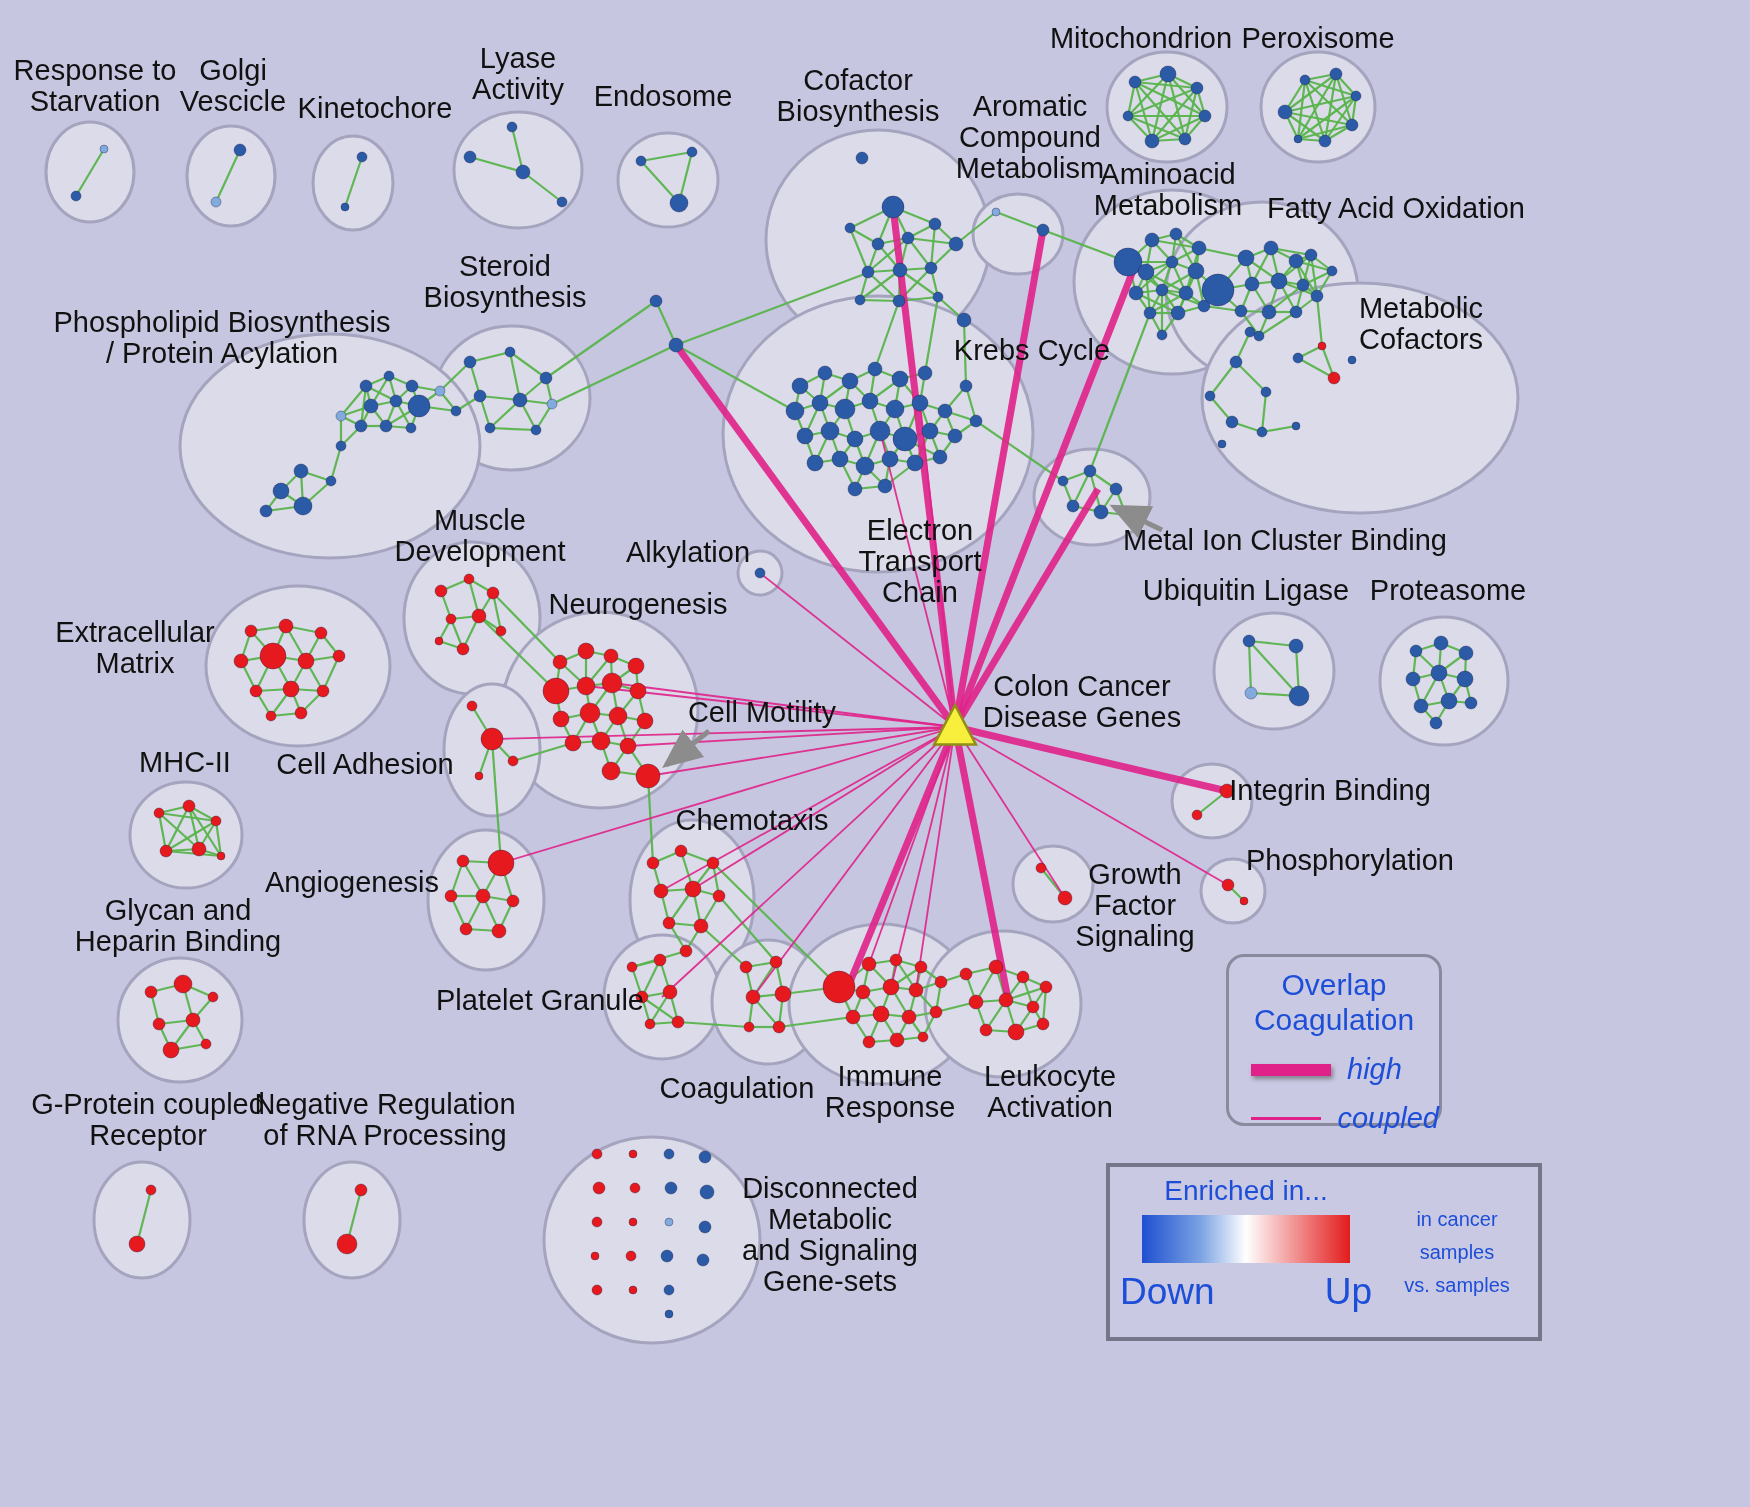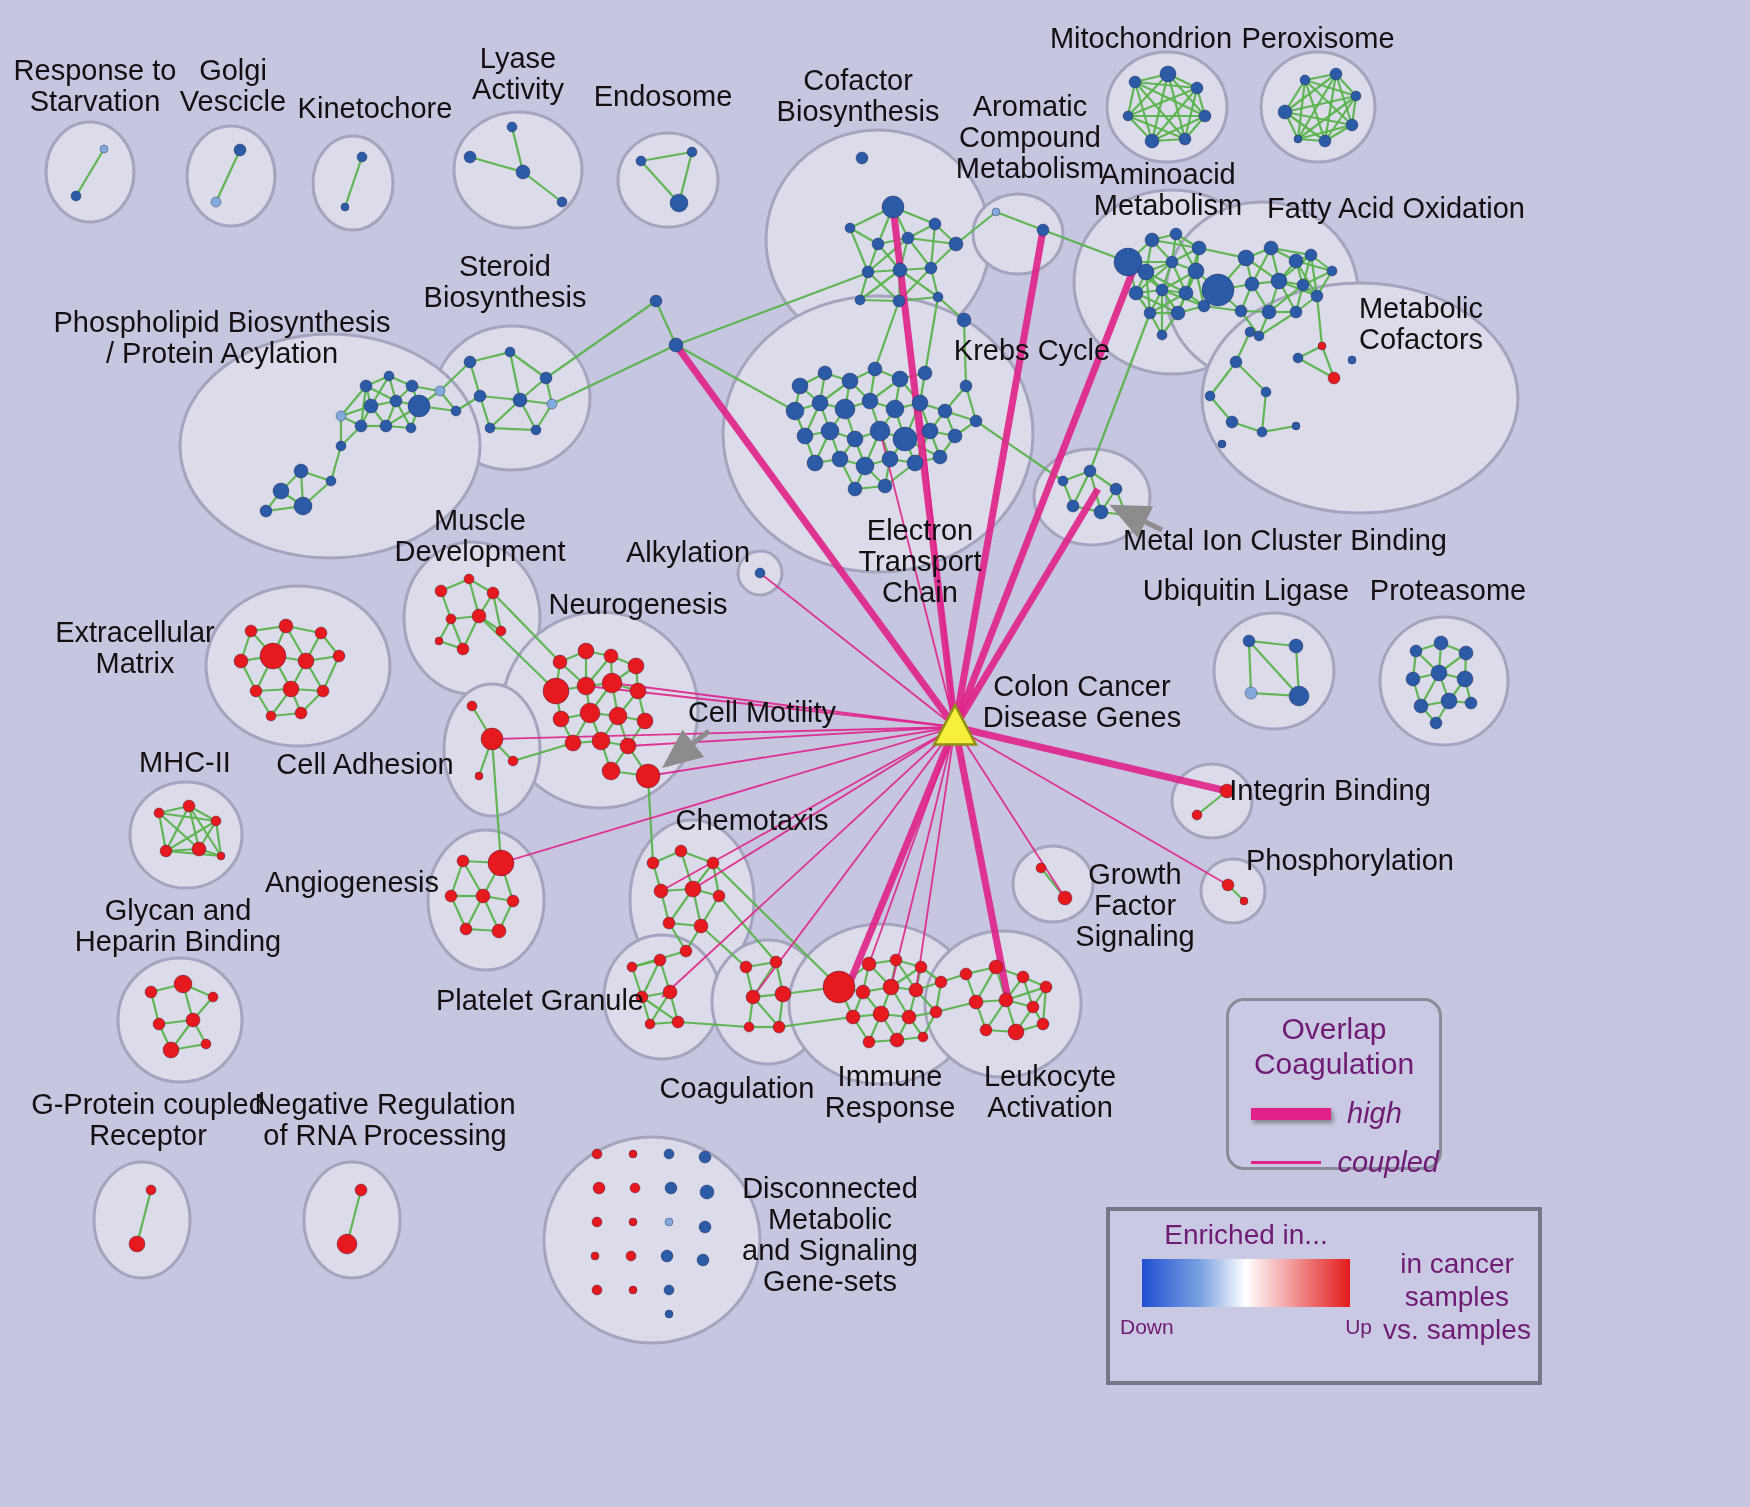--- a/index.html
+++ b/index.html
@@ -1,31 +1,31 @@
 <!DOCTYPE html>
 <html><head>
 <meta charset="utf-8">
 <style>
   html,body{margin:0;padding:0;background:#ffffff;}
   body{font-family:"Liberation Sans",sans-serif;}
   .stage{position:relative;width:1750px;height:1507px;background:#c6c6e0;overflow:hidden;}
   .stage svg{position:absolute;left:0;top:0;}
   svg text{font-family:"Liberation Sans",sans-serif;}
-  .legend{position:absolute;color:#701a75;box-sizing:border-box;margin-top:44px;}
+  .legend{position:absolute;color:#1d4ed8;box-sizing:border-box;}
   .legend-overlap{left:1226px;top:954px;width:216px;height:172px;border:3px solid #8a8a9e;border-radius:18px;background:#c9c9e3;text-align:center;}
   .lo-title{font-size:30px;line-height:35px;margin-top:10px;}
   .lo-row{display:flex;align-items:center;gap:16px;margin:16px 0 0 22px;font-size:29px;font-style:italic;}
   .line-high{display:inline-block;width:80px;height:12px;background:#e0218a;box-shadow:2px 3px 4px rgba(60,60,60,.5);}
   .line-moderate{display:inline-block;width:80px;height:3px;background:#e0218a;}
   .legend-enriched{left:1106px;top:1163px;width:436px;height:178px;border:4px solid #76768a;background:#c9c9e3;display:flex;}
   .le-left{width:272px;display:flex;flex-direction:column;align-items:center;}
   .le-title{font-size:28px;margin-top:8px;}
   .le-gradient{width:208px;height:48px;margin-top:8px;background:linear-gradient(90deg,#1f4fd1 0%,#7aa2e2 28%,#ffffff 50%,#f29a9a 72%,#e31b1b 100%);}
-  .le-axis{width:252px;display:flex;justify-content:space-between;font-size:21px;margin-top:8px;}
-  .le-right{flex:1;display:flex;flex-direction:column;justify-content:center;text-align:center;font-size:28px;line-height:33px;padding-right:6px;}
+  .le-axis{width:252px;display:flex;justify-content:space-between;font-size:37px;margin-top:8px;}
+  .le-right{flex:1;display:flex;flex-direction:column;justify-content:center;text-align:center;font-size:20px;line-height:33px;padding-right:6px;}
 </style>
 </head>
 <body>
 
 <div class="stage">
   <svg id="map" width="1750" height="1507" viewBox="0 0 1750 1507">
       <rect x="0" y="0" width="1750" height="1507" fill="#c6c6e0"></rect>
       <defs>
         <marker id="arrowhead" markerWidth="9" markerHeight="8" refX="7" refY="3.5" orient="auto">
           <path d="M0,0 L8,3.5 L0,7 Z" fill="#8c8c8c"></path>

